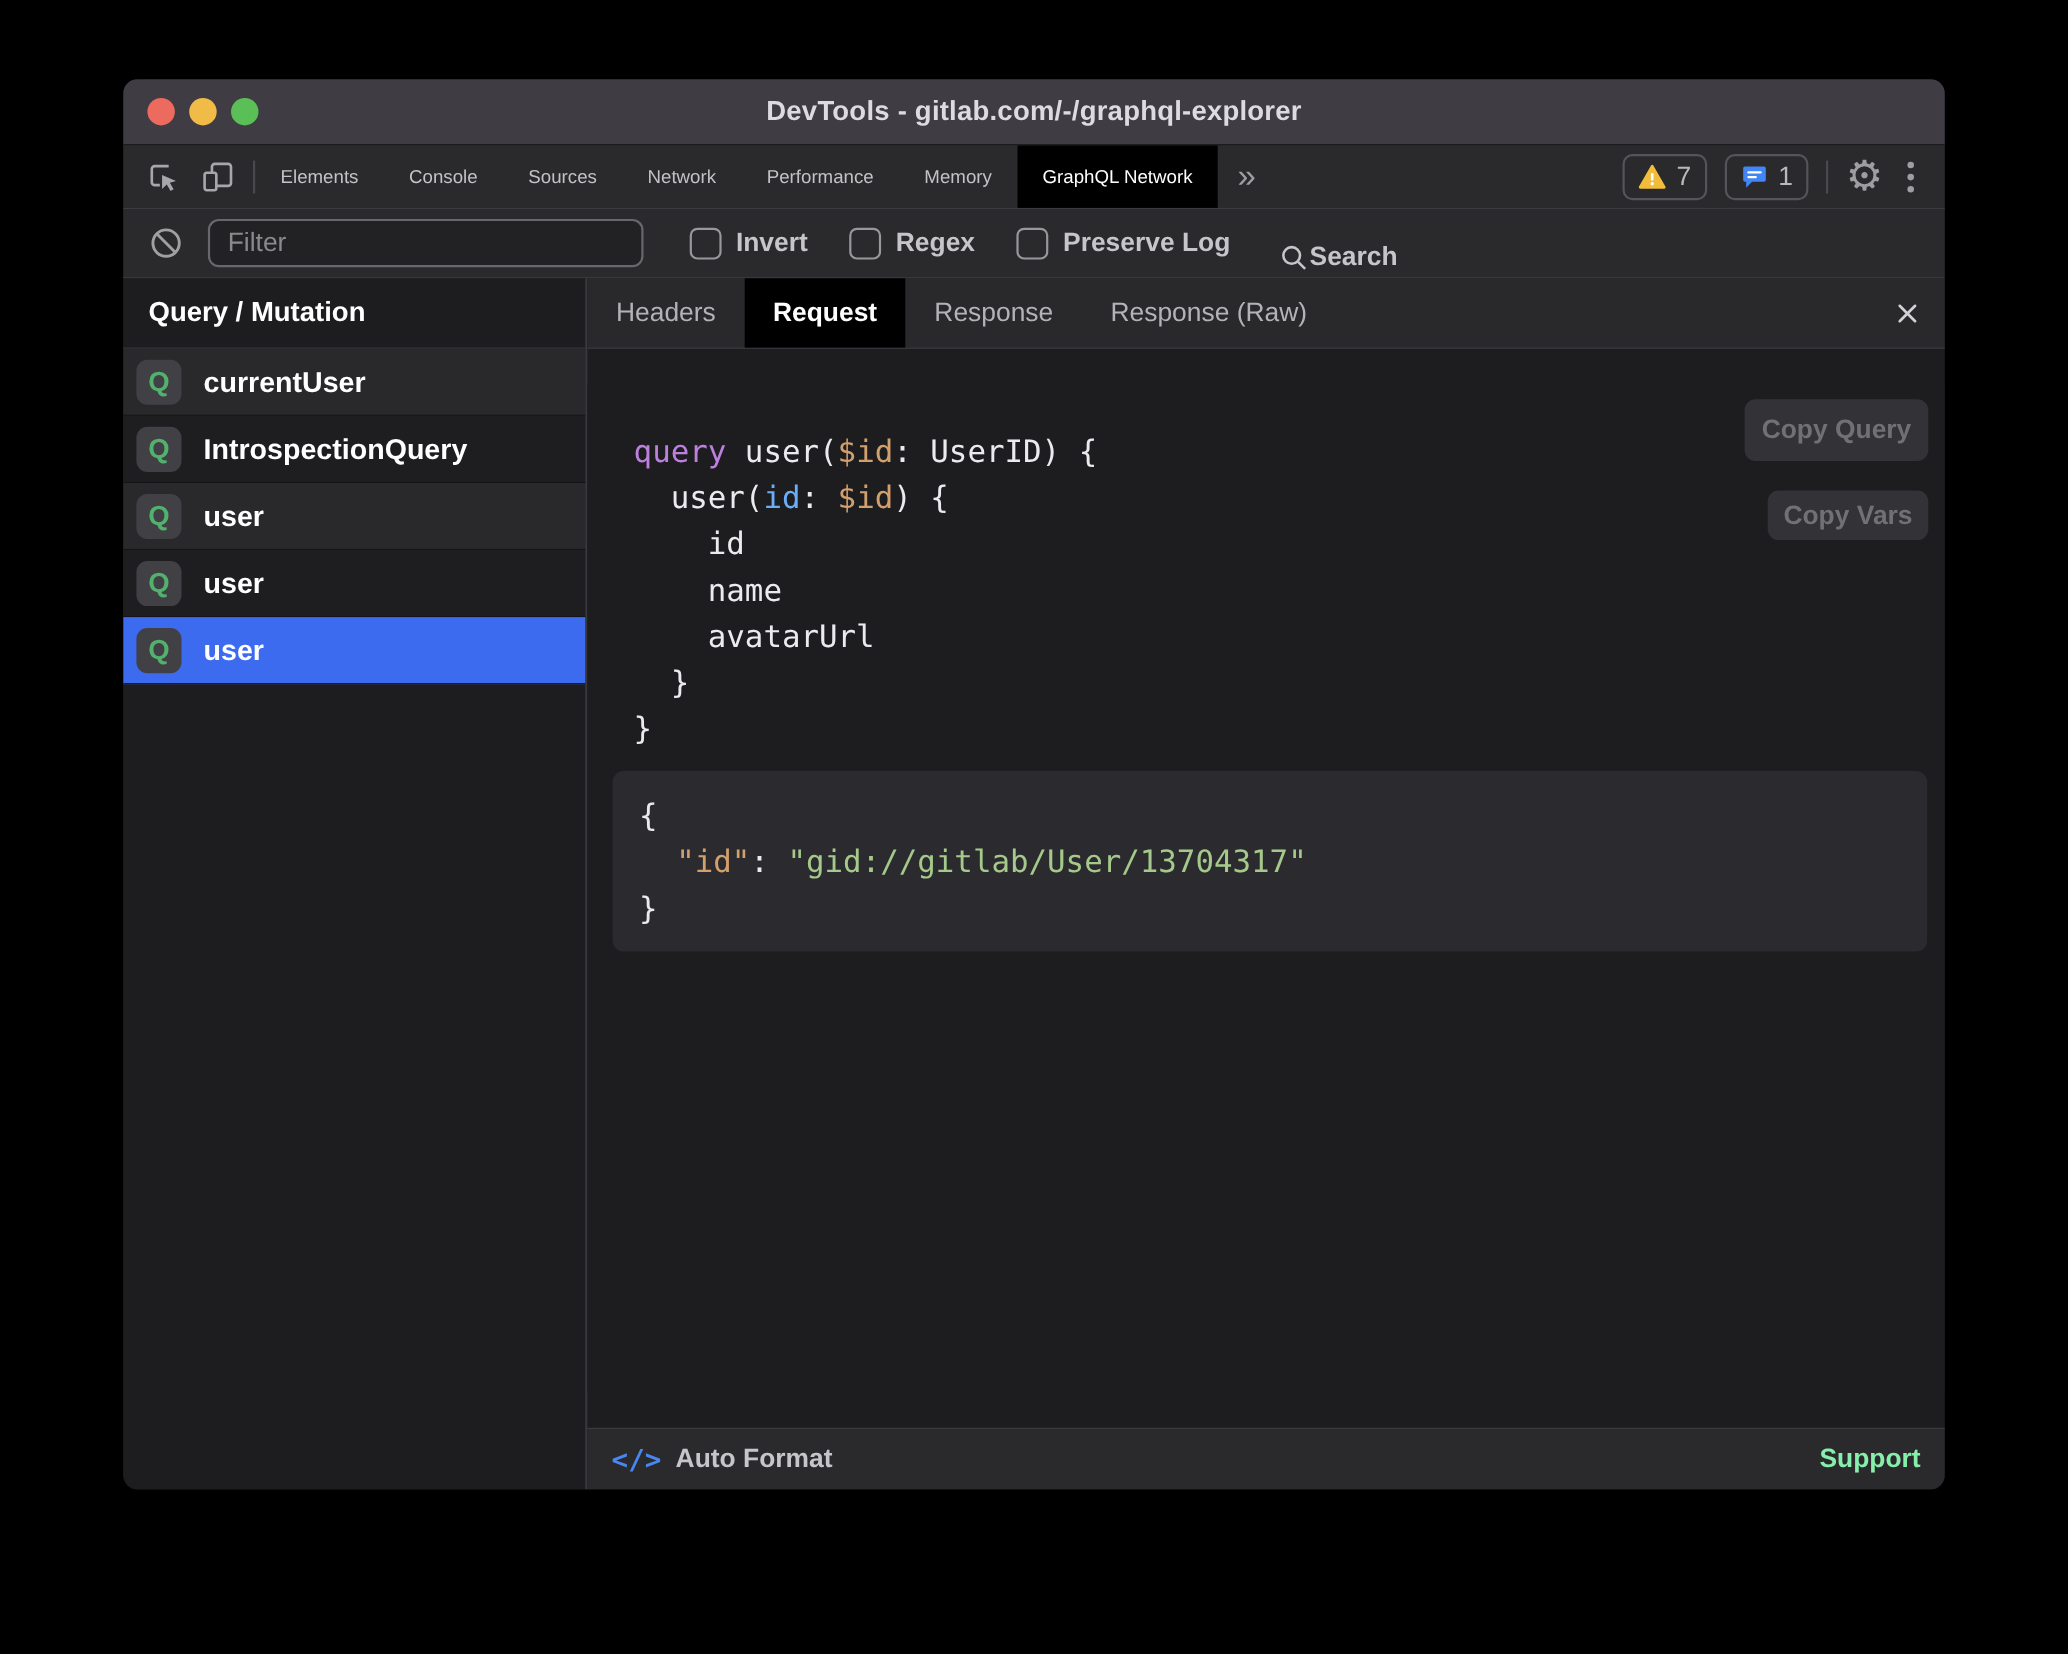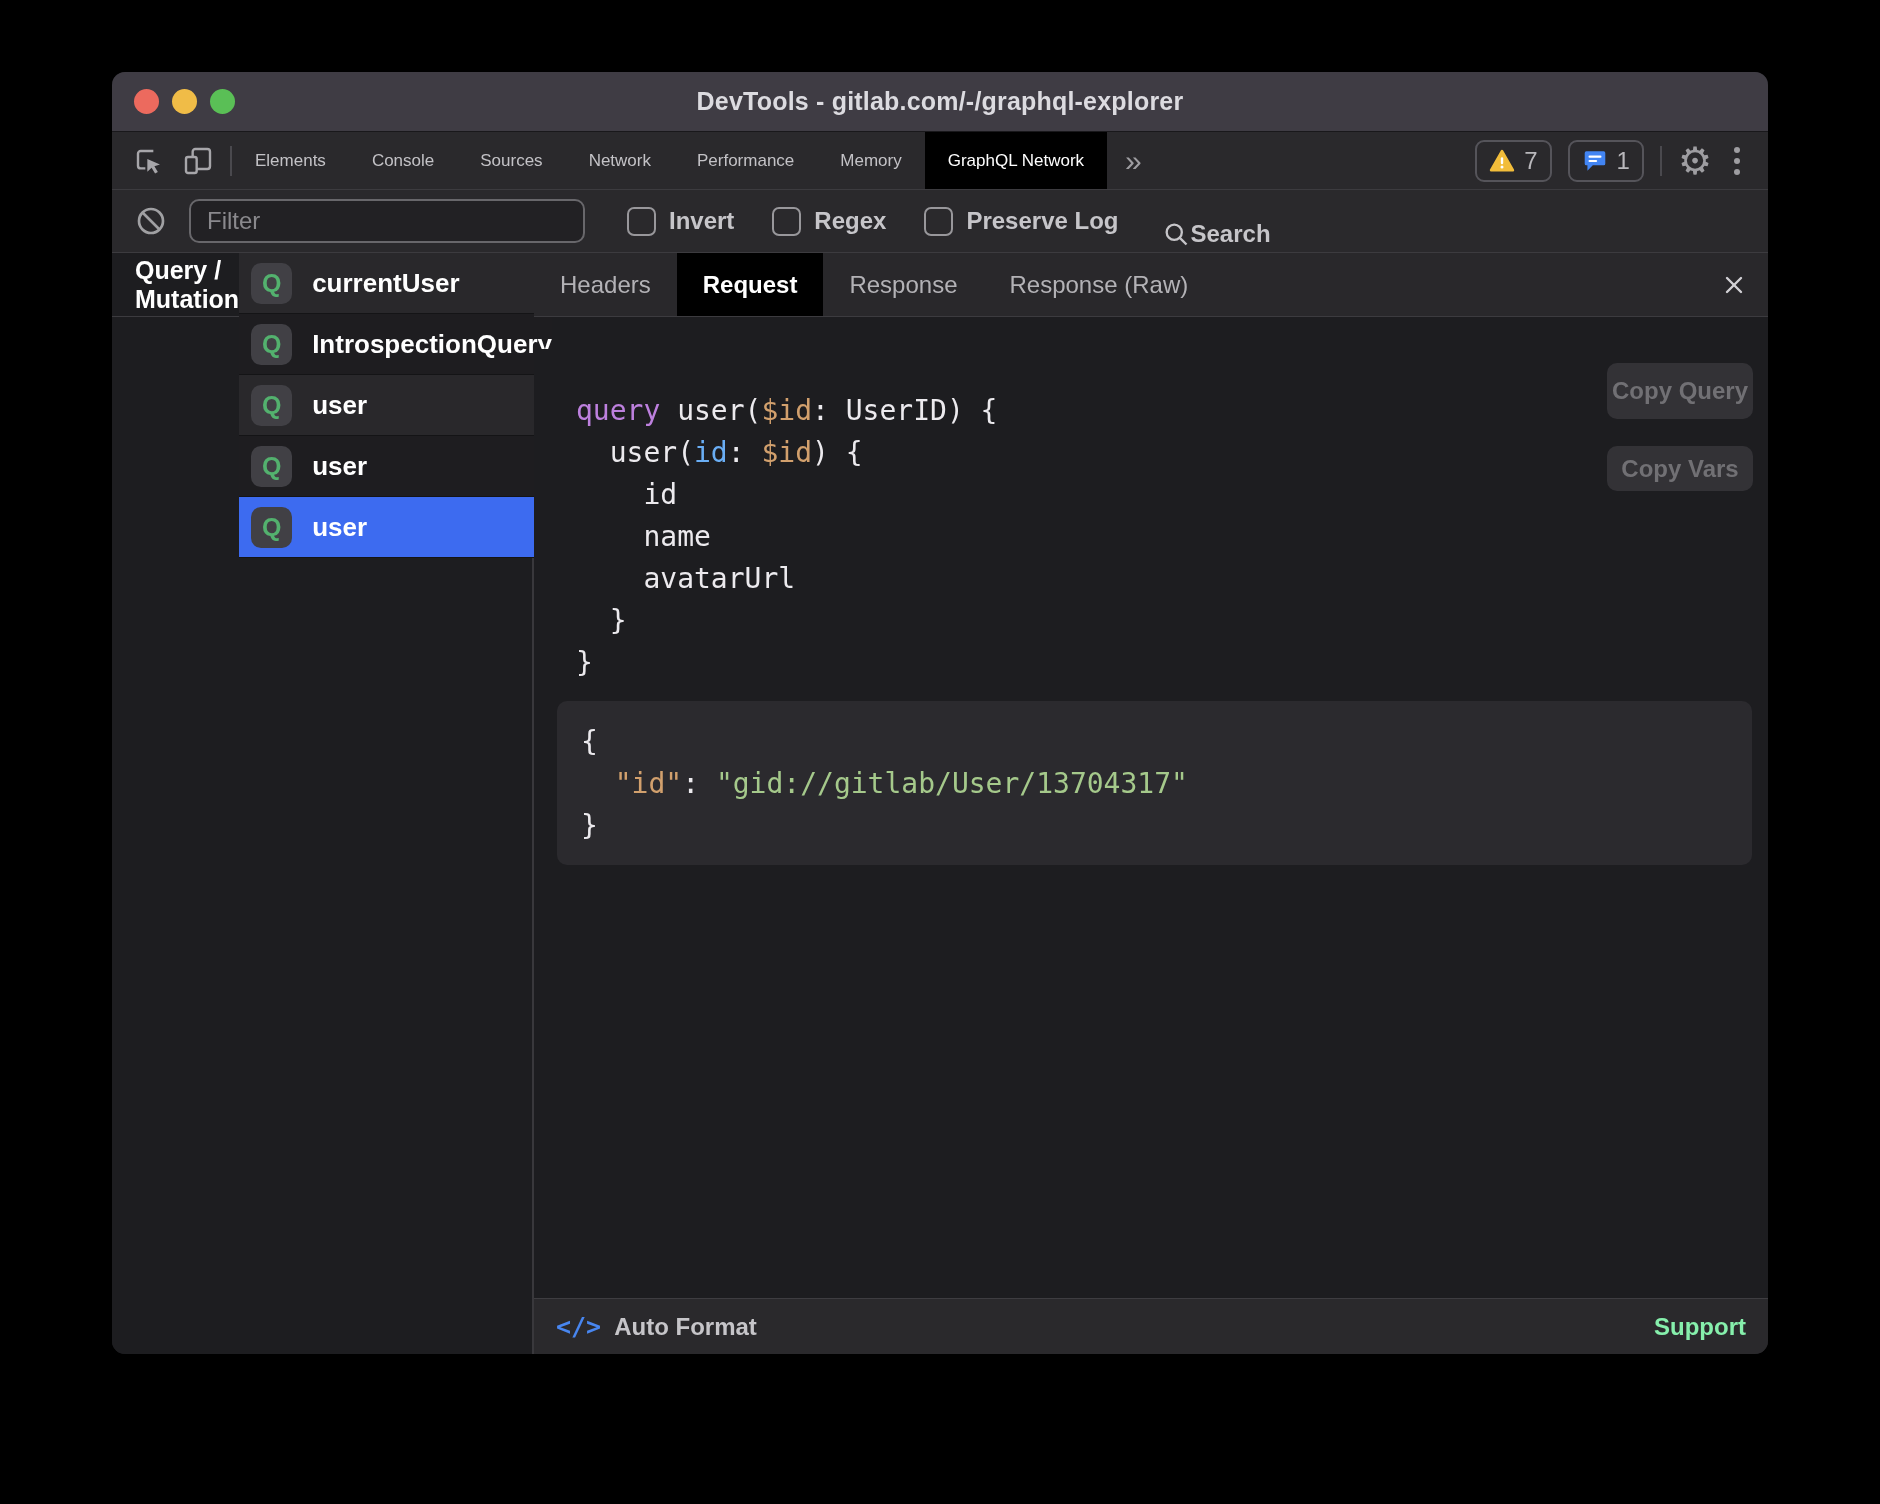--- a/index.html
+++ b/index.html
@@ -53,21 +53,21 @@
   }
   .filter-input::placeholder { color:#8a898d; }
   .cb-group { display:flex; align-items:flex-start; gap:38px; margin-left:42px; }
   .cb { display:flex; align-items:center; gap:13px; }
   .cb-box { width:29px; height:29px; border:2.5px solid #98979b; border-radius:7px; background:transparent; }
   .cb-label { color:#c6c5c9; font-size:24px; font-weight:700; }
   .search-group { display:flex; align-items:center; gap:0; margin-left:44px;margin-top:25px; }
   .search-label { color:#c6c5c9; font-size:24px; font-weight:700; }
   
   .split { flex:1; display:flex; min-height:0; }
-  .left-panel { width:422px; flex:0 0 422px; background:#1d1d20; border-right:2px solid #39383c; display:flex; }
+  .left-panel { width:422px; flex:0 0 422px; background:#1d1d20; border-right:2px solid #39383c; display:flex; flex-direction:column; }
   .left-header {
     height:64px; flex:0 0 64px; display:flex; align-items:center; padding-left:23px;
     color:#fff; font-size:25px; font-weight:700; border-bottom:1px solid #3c3b3f;
   }
   .side-row { height:61px; flex:0 0 61px; display:flex; align-items:center; padding-left:12px; gap:20px; border-bottom:1px solid #141416; }
   .side-row.odd { background:#29282b; }
   .side-row.even { background:#1e1d20; }
   .side-row.selected { background:#3d6bf0; }
   .q-badge {
     width:41px; height:41px; border-radius:10px; background:#414045;
@@ -94,21 +94,21 @@
   .tok-kw { color:#bd80de; }
   .tok-pl { color:#eceaee; }
   .tok-var { color:#d2a06d; }
   .tok-attr { color:#6aaef5; }
   .tok-key { color:#d2a06d; }
   .tok-str { color:#a5c98b; }
   .copy-btn {
     position:absolute; right:15px; background:#333236; border:none; border-radius:10px;
     color:#717074; font-size:24px; font-weight:700; font-family:"Liberation Sans", sans-serif;
   }
-  .copy-query { top:14px; width:146px; height:56px; }
+  .copy-query { top:14px; width:167px; height:56px; }
   .copy-vars { top:97px; width:146px; height:45px; }
   
   .bottombar {
     height:56px; flex:0 0 56px; background:#2a292c; border-top:1px solid #3e3d41;
     display:flex; align-items:center; padding:0 22px;
   }
   .autoformat { display:flex; align-items:center; gap:13px; }
   .af-icon { color:#4886f0; font-weight:700; font-size:25px; font-family:"DejaVu Sans Mono", monospace; }
   .af-label { color:#c6c5c9; font-size:24px; font-weight:700; }
   .support { margin-left:auto; color:#86efac; font-size:24px; font-weight:700; }

